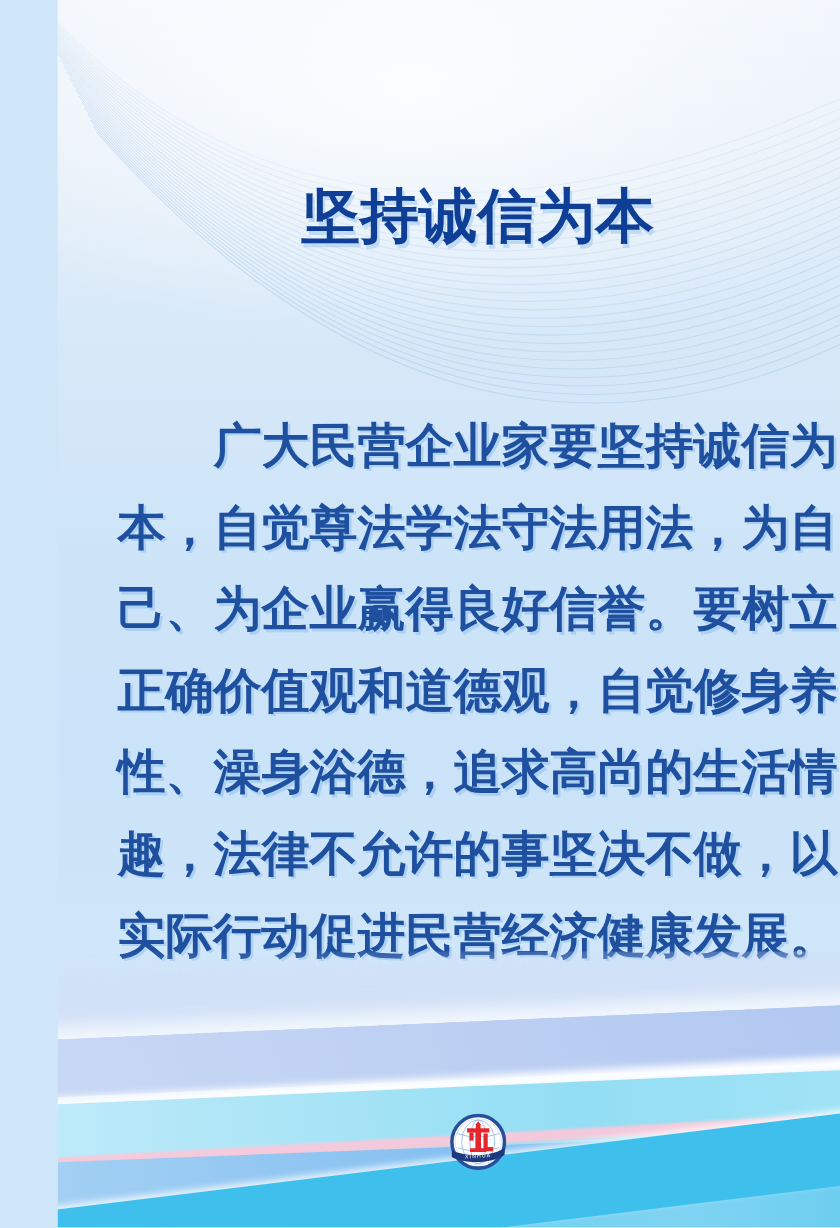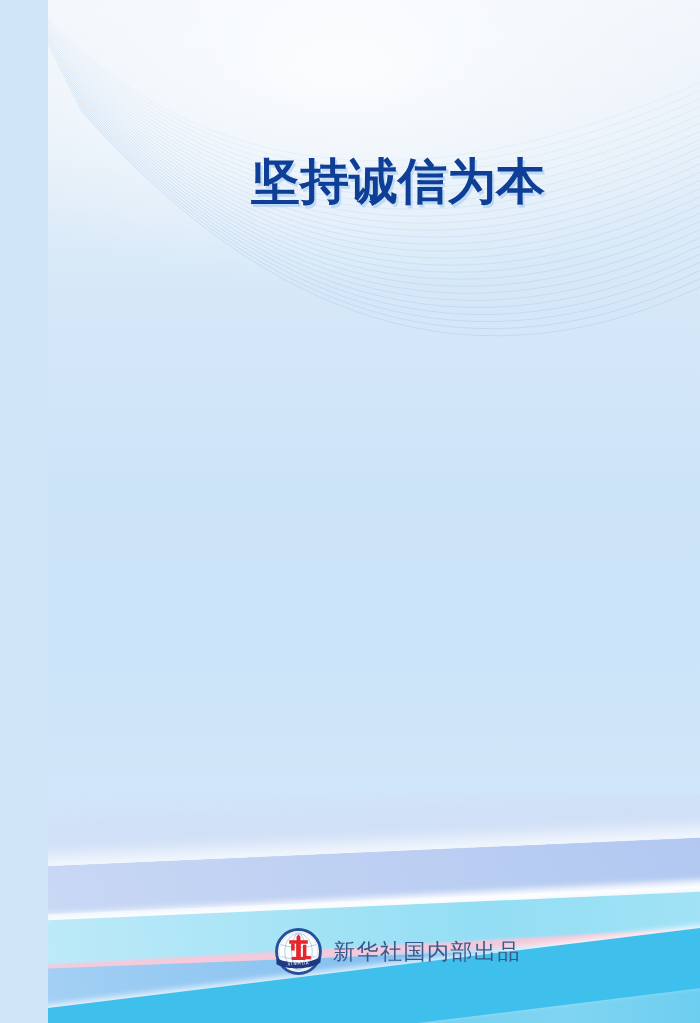--- a/index.html
+++ b/index.html
@@ -106,20 +106,21 @@
       <path d="M25,95 Q340,454 720,226" fill="none" stroke="#a4c6e8" stroke-opacity="0.424" stroke-width="0.9"></path>
       <path d="M27.5,100 Q345,461 720,234" fill="none" stroke="#a4c6e8" stroke-opacity="0.436" stroke-width="0.9"></path>
       <path d="M30,105 Q350,468 720,242" fill="none" stroke="#a4c6e8" stroke-opacity="0.448" stroke-width="0.9"></path>
       <path d="M32.5,110 Q355,475 720,250" fill="none" stroke="#a4c6e8" stroke-opacity="0.460" stroke-width="0.9"></path>
     </svg>
 
   <h1 class="title">
     <span>坚持诚信为本</span>
   </h1>
 
+  <p class="body-text">广大民营企业家要坚持诚信为本，自觉尊法学法守法用法，为自己、为企业赢得良好信誉。要树立正确价值观和道德观，自觉修身养性、澡身浴德，追求高尚的生活情趣，法律不允许的事坚决不做，以实际行动促进民营经济健康发展。</p>
 
   <div class="ribbons">
     <div class="strip s-haze"></div>
     <div class="strip s-periwinkle"></div>
     <div class="strip s-white1"></div>
     <div class="strip s-cyan1"></div>
     <div class="strip s-pink1"></div>
     <div class="strip s-blue1"></div>
     <div class="strip s-pink2"></div>
     <div class="strip s-cyan2"></div>
@@ -140,16 +141,15 @@
         <path d="M22,9 L24,6.5 L26,9 L26,14 L22,14 Z"></path>
         <rect x="14.5" y="12.5" width="19" height="3.6"></rect>
         <rect x="16.5" y="16" width="3.6" height="7"></rect>
         <rect x="21.6" y="14" width="4.8" height="18"></rect>
         <path d="M28.5,17 h3.6 v11.5 h4.5 v3.5 h-8.1 Z"></path>
         <rect x="17" y="29.5" width="14" height="3.2"></rect>
       </g>
       <path d="M1.5,31 C12,37 36,37 46.5,29 L46.5,35 C36,43 12,43 1.5,37 Z" style="fill:var(--logo_banner,#1d3a80)"></path>
       <text x="24" y="37.6" text-anchor="middle" transform="rotate(-3 24 37)" style="fill:#ffffff;font-size:4.4px;letter-spacing:0.9px;font-family:'DejaVu Sans',sans-serif">XINHUA</text>
     </svg>
-    <span class="credit">新华社国内部出品</span>
   </div>
 
 </div>
 
 </body></html>

